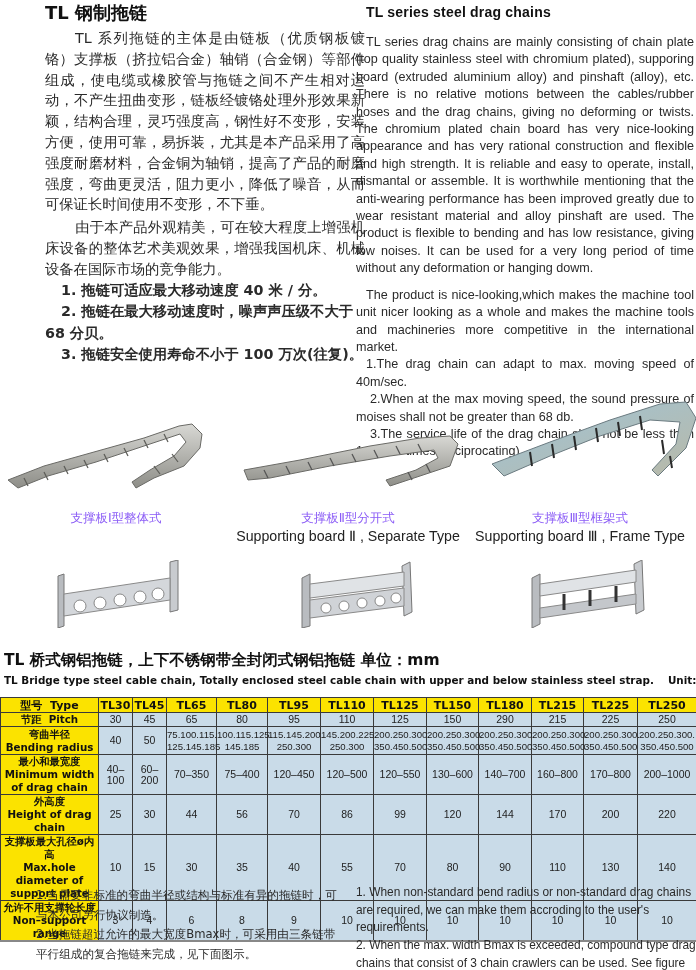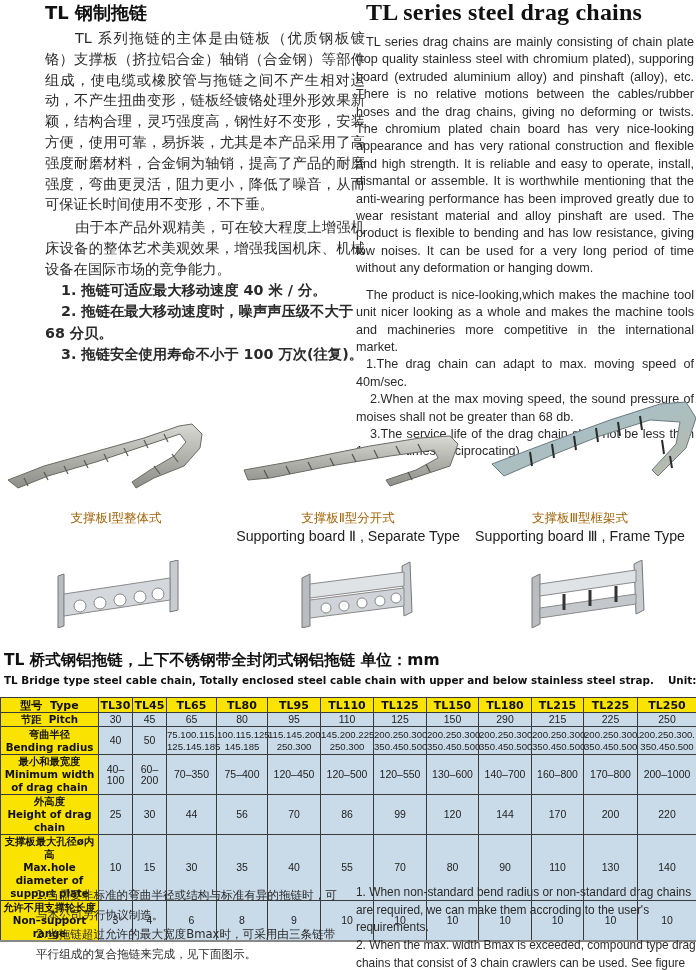--- a/index.html
+++ b/index.html
@@ -1,31 +1,31 @@
 <!DOCTYPE html>
 <html><head>
 <meta charset="utf-8">
 <style>
   * { box-sizing: border-box; margin: 0; padding: 0; }
   body { width: 696px; height: 970px; background: #ffffff; font-family: "Liberation Sans", "DejaVu Sans", sans-serif; color: #1a1a1a; position: relative; overflow: hidden; }
   .col-left { position: absolute; left: 5px; top: 2px; width: 320px; margin-left: 40px; }
   .col-right { position: absolute; left: 356px; top: 2px; width: 338px; }
   .h-cn { font-family: "DejaVu Sans", sans-serif; font-weight: bold; font-size: 18px; line-height: 22px; color: #111; }
-  .h-en { font-family: Liberation Serif, serif; font-weight: bold; font-size: 24px; line-height: 20px; color: #111; margin-left: 10px; letter-spacing: 0.2px; }
+  .h-en { font-family: Liberation Sans, sans-serif; font-weight: bold; font-size: 14px; line-height: 20px; color: #111; margin-left: 10px; letter-spacing: 0.2px; }
   .p-cn { font-family: "DejaVu Sans", sans-serif; font-size: 14.3px; line-height: 20.8px; color: #2a2a2a; text-align: justify; margin-top: 4px; }
   .p-cn .indent { display: inline-block; width: 30px; }
   .list-cn { font-family: "DejaVu Sans", sans-serif; font-size: 14.3px; line-height: 21.5px; color: #2a2a2a; font-weight: bold; }
   .list-cn div { text-indent: 16px; }
   .p-en { font-family: "Liberation Sans", sans-serif; font-size: 12.6px; line-height: 17.4px; color: #2a2a2a; text-align: justify; margin-top: 12px; }
   .p-en.indent { text-indent: 10px; }
 
   .gallery { position: absolute; left: 0; top: 400px; width: 696px; height: 230px; }
   .gitem { position: absolute; width: 232px; }
   .chain-img { position: absolute; height: 80px; width: 220px; }
-  .cap-cn { position: absolute; font-family: Liberation Mono, monospace; font-size: 12.5px; color: #a16207; text-align: center; width: 232px; top: 110px; }
+  .cap-cn { position: absolute; font-family: Liberation Mono, monospace; font-size: 12.5px; color: #8b5cf6; text-align: center; width: 232px; top: 110px; }
   .cap-en { position: absolute; font-family: "Liberation Sans", sans-serif; font-size: 14.2px; color: #222; text-align: center; width: 232px; top: 128px; white-space: nowrap; }
   .board-img { position: absolute; top: 160px; height: 68px; width: 130px; }
 
   .tbl-title { position: absolute; left: 4px; top: 650px; font-family: "DejaVu Sans", sans-serif; font-weight: bold; font-size: 15.5px; color: #111; }
   .tbl-sub { position: absolute; left: 4px; top: 674px; font-family: "DejaVu Sans", sans-serif; font-weight: bold; font-size: 10.4px; color: #111; white-space: nowrap; }
   .tbl-sub .unit { margin-left: 14px; }
 
   table.spec { position: absolute; left: 0; top: 697px; width: 696px; border-collapse: collapse; table-layout: fixed; border-top: 1px solid #0c4a6e; border-bottom: 2px solid #888; }
   table.spec td { border: 1px solid #3a3a3a; text-align: center; vertical-align: middle; font-family: "Liberation Sans", sans-serif; font-size: 10.5px; color: #222; background: #c9dbe8; padding: 0; line-height: 11px; }
   table.spec td.hdr { background: #fbe300; font-family: "DejaVu Sans", sans-serif; font-weight: bold; font-size: 10.3px; color: #111; line-height: 13px; }

